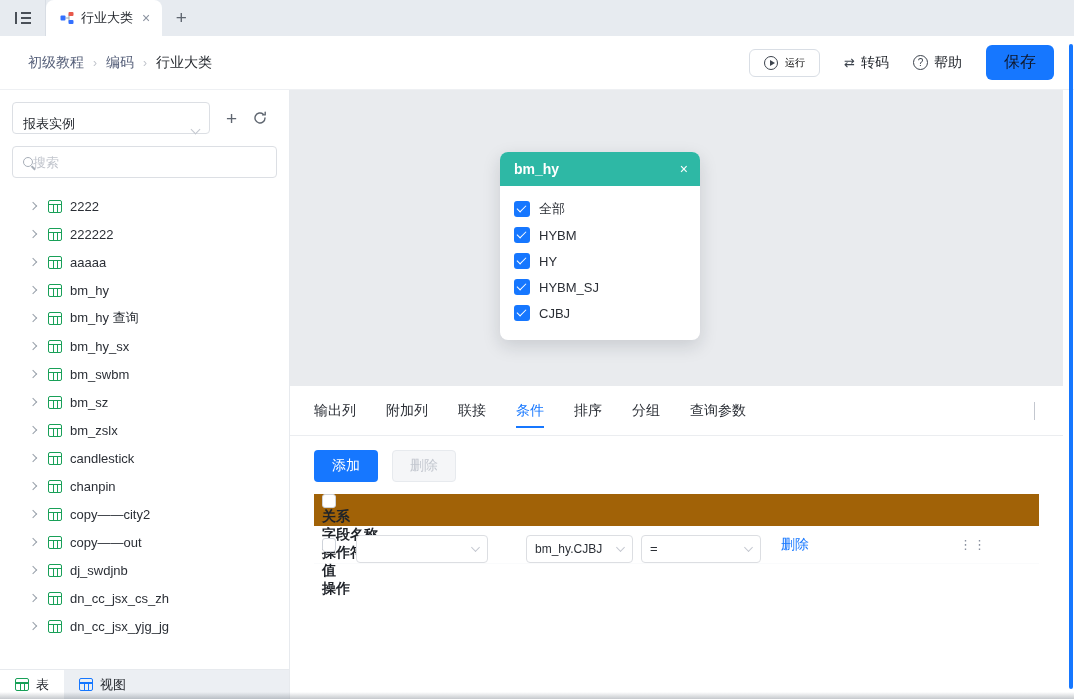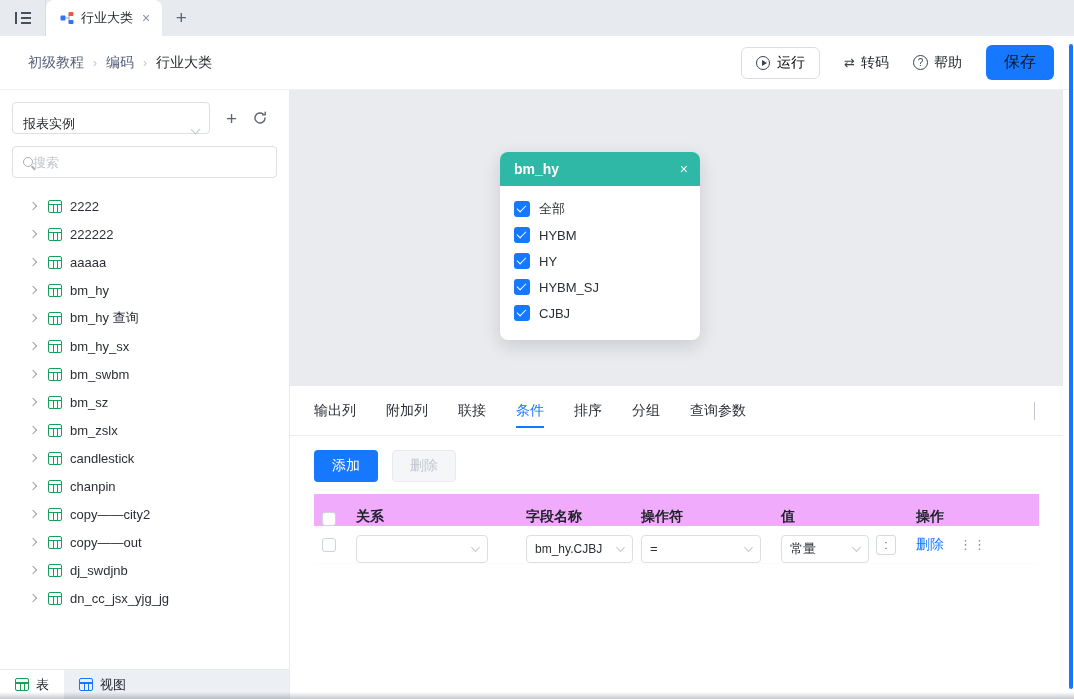--- a/index.html
+++ b/index.html
@@ -16,21 +16,21 @@
   .tab { height:36px; background:#fff; border-radius:8px 8px 0 0; display:flex; align-items:center; gap:7px; padding:0 10px 0 14px; font-size:13px; cursor:pointer; }
   .tab-close { color:#8a919f; font-size:14px; padding:0 2px; cursor:pointer; }
   .tab-add { width:38px; height:36px; display:flex; align-items:center; justify-content:center; color:#5f6670; font-size:19px; cursor:pointer; }
   
   .header { height:54px; background:#fff; border-bottom:1px solid #eef0f3; display:flex; align-items:center; justify-content:space-between; padding:0 20px 0 28px; }
   .breadcrumb { display:flex; align-items:center; font-size:14px; }
   .bc-link { color:#56607a; cursor:pointer; }
   .bc-current { color:#1f2329; }
   .bc-sep { color:#c0c4cc; margin:0 9px; font-size:12px; }
   .header-actions { display:flex; align-items:center; gap:24px; }
-  .btn-run { display:flex; align-items:center; gap:7px; border:1px solid #d9dee5; border-radius:6px; padding:6px 14px; font-size:14px; background:#fff; cursor:pointer; }
+  .btn-run { display:flex; align-items:center; gap:7px; border:1px solid #d9dee5; border-radius:6px; padding:6px 14px; font-size:10px; background:#fff; cursor:pointer; }
   .play-icon { width:14px; height:14px; border:1.2px solid #3c434d; border-radius:50%; position:relative; }
   .play-icon::after { content:''; position:absolute; left:4.5px; top:3px; border-left:5px solid #3c434d; border-top:3.2px solid transparent; border-bottom:3.2px solid transparent; }
   .btn-text { display:flex; align-items:center; gap:6px; font-size:14px; cursor:pointer; }
   .transcode-glyph { font-size:13px; color:#3c434d; }
   .help-icon { width:15px; height:15px; border:1.2px solid #3c434d; border-radius:50%; font-size:10px; display:flex; align-items:center; justify-content:center; color:#3c434d; }
   .btn-save { background:var(--accent,#1677ff); color:#0f172a; border:none; border-radius:6px; padding:7px 18px; font-size:16px; cursor:pointer; }
   
   .content { display:flex; height:609px; }
   .sidebar { width:290px; border-right:1px solid #e7eaee; background:#fff; display:flex; flex-direction:column; }
   .sidebar-controls { display:flex; align-items:center; padding:12px 12px 0 12px; }
@@ -70,21 +70,21 @@
   .panel { flex:1; display:flex; flex-direction:column; }
   .panel-tabs { display:flex; align-items:center; gap:30px; height:50px; padding:8px 24px; border-bottom:1px solid #ebedf0; }
   .ptab { font-size:14px; color:#2b2f36; height:100%; display:flex; align-items:center; position:relative; cursor:pointer; }
   .ptab.active { color:var(--accent,#1677ff); }
   .ptab.active::after { content:''; position:absolute; left:0; right:0; bottom:-1px; height:2px; background:var(--accent,#1677ff); }
   .panel-collapse { margin-left:auto; cursor:pointer; padding:4px; }
   .panel-toolbar { display:flex; gap:14px; padding:14px 24px 12px; }
   .btn-add { background:var(--accent,#1677ff); color:#fff; border:none; border-radius:4px; padding:0 18px; height:32px; font-size:14px; cursor:pointer; font-family:inherit; }
   .btn-del { background:#f5f6f8; color:#c3c7cf; border:1px solid #e7eaee; border-radius:4px; padding:0 17px; height:32px; font-size:14px; font-family:inherit; }
   .cond-table { margin:0 24px; }
-  .t-head { display:flex; align-items:flex-end; height:32px; background:#f0abfc; }
+  .t-head { display:flex; align-items:flex-start; height:32px; background:#a16207;flex-direction:column; }
   .t-head .cell { font-size:14px; font-weight:bold; color:#1f2329; }
   .t-row { display:flex; align-items:center; height:38px; background:#fff; border-bottom:1px solid #fafbfc; }
   .cell { padding:0 8px; }
   .c-check { width:34px; padding-left:8px; display:flex; }
   .checkbox-empty { width:14px; height:14px; border:1px solid #cfd3da; border-radius:3px; background:#fff; cursor:pointer; }
   .c-rel { width:170px; }
   .c-field { width:115px; }
   .c-op { width:140px; }
   .c-val { width:135px; display:flex; align-items:center; gap:7px; }
   .c-act { flex:1; display:flex; align-items:center; }
@@ -235,20 +235,25 @@
           <span>copy——out</span>
         </div>
       <div class="tree-item">
           <span class="tw-caret"></span>
           <span class="grid-icon"></span>
           <span>dj_swdjnb</span>
         </div>
       <div class="tree-item">
           <span class="tw-caret"></span>
           <span class="grid-icon"></span>
+          <span>dn_cc_jsx_cs_zh</span>
+        </div>
+      <div class="tree-item">
+          <span class="tw-caret"></span>
+          <span class="grid-icon"></span>
           <span>dn_cc_jsx_yjg_jg</span>
         </div>
     </div>
     <div class="sidebar-tabs">
       <div class="stab active">
         <span class="grid-icon" style="margin-right:0"></span>
         <span>表</span>
       </div>
       <div class="stab">
         <span class="grid-icon blue" style="margin-right:0"></span>
@@ -332,27 +337,20 @@
               <span style="font-size:12px;">bm_hy.CJBJ</span>
               <span class="caret-down"></span>
             </div>
           </div>
           <div class="cell c-op">
             <div class="sel sel-op">
               <span>=</span>
               <span class="caret-down"></span>
             </div>
           </div>
-          <div class="cell c-val">
-            <div class="sel sel-val">
-              <span>常量</span>
-              <span class="caret-down"></span>
-            </div>
-            <span class="colon-btn">:</span>
-          </div>
           <div class="cell c-act">
             <span class="del-link">删除</span>
             <span class="drag-handle">⋮⋮</span>
           </div>
         </div>
       </div>
     </div>
   </main>
 </div>
 

